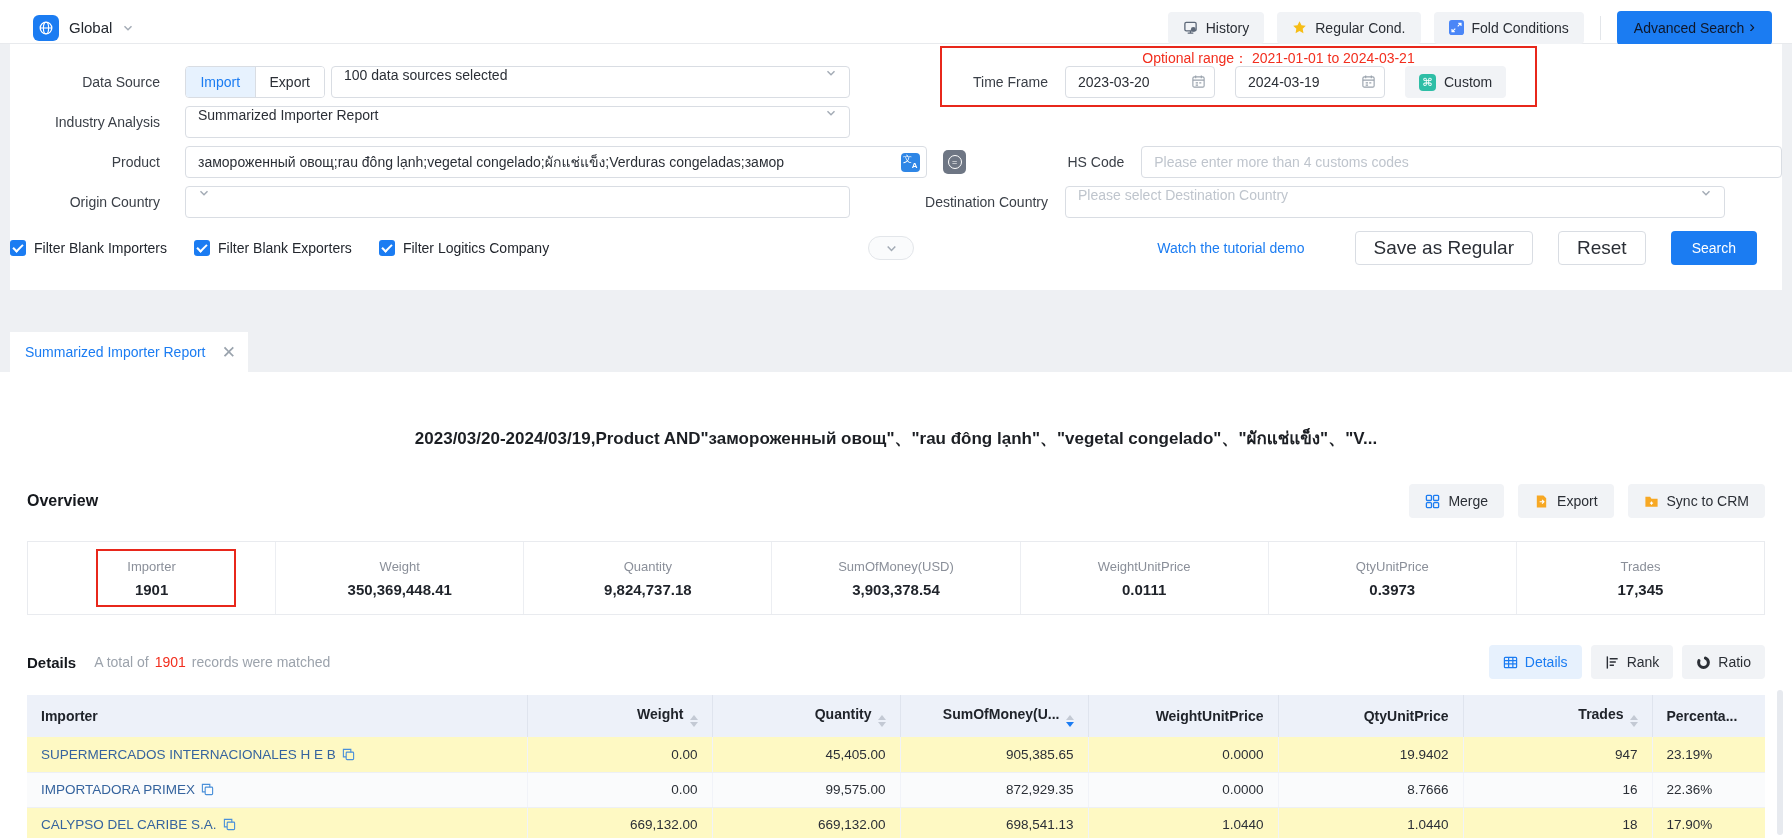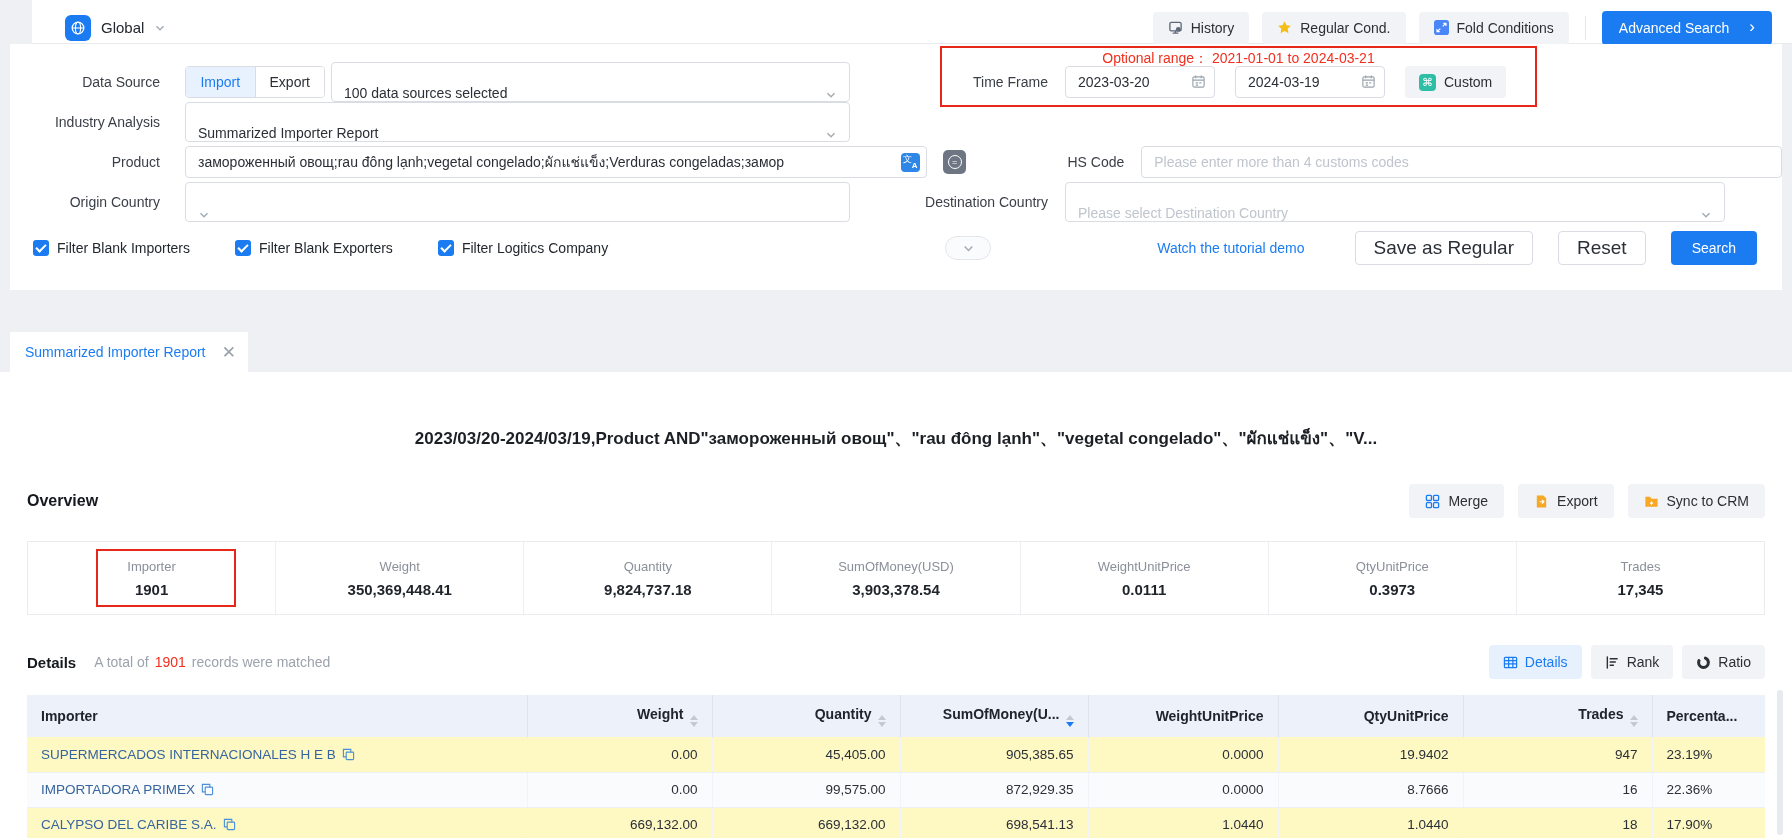--- a/index.html
+++ b/index.html
@@ -1,50 +1,50 @@
 <!DOCTYPE html>
 <html><head>
 <meta charset="utf-8">
 <style>
   * { margin:0; padding:0; box-sizing:border-box; }
   html,body { width:1792px; height:838px; overflow:hidden; }
   body { background:#eef0f3; font-family:"Liberation Sans", sans-serif; color:#2b2f36; }
 
   
   .topbar { height:44px; background:#fff; border-bottom:1px solid #e8eaed;
-            display:flex; align-items:center; justify-content:space-between; padding:12px 20px 0 33px;margin-left:32px; }
+            display:flex; align-items:center; justify-content:space-between; padding:12px 20px 0 33px; }
   .region { display:flex; align-items:center; gap:10px; cursor:pointer; }
   .region-icon { width:26px; height:26px; border-radius:6px; background:#1B7CF2;
                  display:flex; align-items:center; justify-content:center; }
   .region-label { font-size:15px; color:#23272e; }
   .tb-right { display:flex; align-items:center; }
   .tb-btn { height:32px; padding:0 15px; background:#f1f3f6; border-radius:4px; border:none;
             display:flex; align-items:center; gap:8px; font-size:14px; color:#2b2f36; margin-left:13px;
             font-family:inherit; cursor:pointer; }
   .tb-divider { width:1px; height:24px; background:#e3e6ea; margin:0 16px 0 16px; }
   .adv-btn { height:34px; padding:0 17px; background:#1B7CF2; border:none; border-radius:4px;
-             color:#ffffff; font-size:14px; display:flex; align-items:center; gap:20px; font-family:inherit; cursor:pointer; }
+             color:#0f172a; font-size:14px; display:flex; align-items:center; gap:5px; font-family:inherit; cursor:pointer; }
   .adv-chev { font-size:17px; line-height:1; margin-top:-2px; }
 
   
   .search-panel { position:relative; margin:0 10px; background:#fff; height:246px; padding-top:22px; }
   .frow { display:flex; align-items:center; height:32px; margin-bottom:8px; }
   .lbl { width:150px; text-align:right; font-size:14px; color:#3a3f47; flex:none; }
   .fld { margin-left:25px; }
   .lbl-r { width:190px; margin-left:8px; text-align:right; font-size:14px; color:#3a3f47; flex:none; }
   .lbl-r.narrow { width:150px; }
 
   .seg { display:flex; width:140px; height:32px; border:1px solid #d9dde3; border-radius:4px; overflow:hidden; }
   .seg-item { flex:1; display:flex; align-items:center; justify-content:center; font-size:14px;
               background:#fff; color:#2b2f36; cursor:pointer; }
   .seg-item.active { background:#e7f2fe; color:#1B7CF2; }
   .seg-item + .seg-item { border-left:1px solid #d9dde3; }
 
-  .select { height:40px; border:1px solid #d9dde3; border-radius:4px; background:#fff;
-            display:flex; align-items:flex-end; padding:0 12px; font-size:14px; cursor:pointer; }
+  .select { height:32px; border:1px solid #d9dde3; border-radius:4px; background:#fff;
+            display:flex; align-items:flex-start; padding:0 12px; font-size:14px; cursor:pointer; }
   .select .sel-text { flex:1; overflow:hidden; white-space:nowrap; }
   .select .ph { color:#bfc5cd; }
   .inp { height:32px; border:1px solid #d9dde3; border-radius:4px; font-size:14px; padding:0 12px;
          font-family:inherit; color:#2b2f36; outline:none; }
   .inp::placeholder { color:#bfc5cd; }
 
   .w665 { width:665px; } .w520 { width:519px; margin-left:6px; } .w660 { width:660px; margin-left:17px; }
   .date-wrap { position:relative; margin-left:17px; }
   .date-wrap.second { margin-left:20px; }
   .date-inp { width:150px; padding-right:32px; }
@@ -59,26 +59,26 @@
   .prod-inp { width:742px; padding-right:34px; }
   .translate-ic { position:absolute; right:7px; top:7px; width:19px; height:19px; border-radius:4px;
                   background:#2e86e6; color:#fff; font-size:9px; line-height:1; }
   .translate-ic .zh { position:absolute; left:2px; top:2px; }
   .translate-ic .en { position:absolute; right:2.5px; bottom:2px; font-size:8px; font-weight:bold; }
   .match-ic { width:24px; height:24px; margin-left:16px; border-radius:5px; background:#6e7684; color:#fff;
               display:flex; align-items:center; justify-content:center; cursor:pointer; }
   .match-ic .eq { width:14px; height:14px; border:1.4px solid #fff; border-radius:50%;
                   font-size:9px; display:flex; align-items:center; justify-content:center; }
 
-  .optional-range { position:absolute; top:6px; left:930px; width:597px; text-align:center;
+  .optional-range { position:absolute; top:6px; left:970px; width:597px; text-align:center;
                     font-size:14px; color:#F22E1E; }
   .red-box { position:absolute; top:2px; left:930px; width:597px; height:61px;
              border:2px solid #E8271B; pointer-events:none; }
 
-  .cbrow { display:flex; align-items:center; margin-top:18px; padding-left:23px; height:24px;gap:18px; }
+  .cbrow { display:flex; align-items:center; margin-top:18px; height:24px; }
   .cb-item { display:flex; align-items:center; gap:8px; margin-right:27px; cursor:pointer; }
   .cb { width:16px; height:16px; border-radius:3px; background:#1B7CF2; position:relative; flex:none; }
   .cb::after { content:""; position:absolute; left:5px; top:2px; width:4px; height:8px;
                border:solid #fff; border-width:0 2px 2px 0; transform:rotate(45deg); }
   .cb-label { font-size:14px; color:#23272e; }
   .pill { width:46px; height:24px; margin-left:292px; border:1px solid #e3e6ea; border-radius:12px;
           background:#fafbfc; display:flex; align-items:center; justify-content:center; cursor:pointer; }
   .cb-actions { margin-left:auto; display:flex; align-items:center; padding-right:25px;justify-content:center; }
   .tutorial { font-size:14px; color:#1B7CF2; text-decoration:none; margin-right:25px; }
   .btn-plain { height:34px; padding:0 18px; background:#fff; border:1px solid #d9dde3; border-radius:4px;

